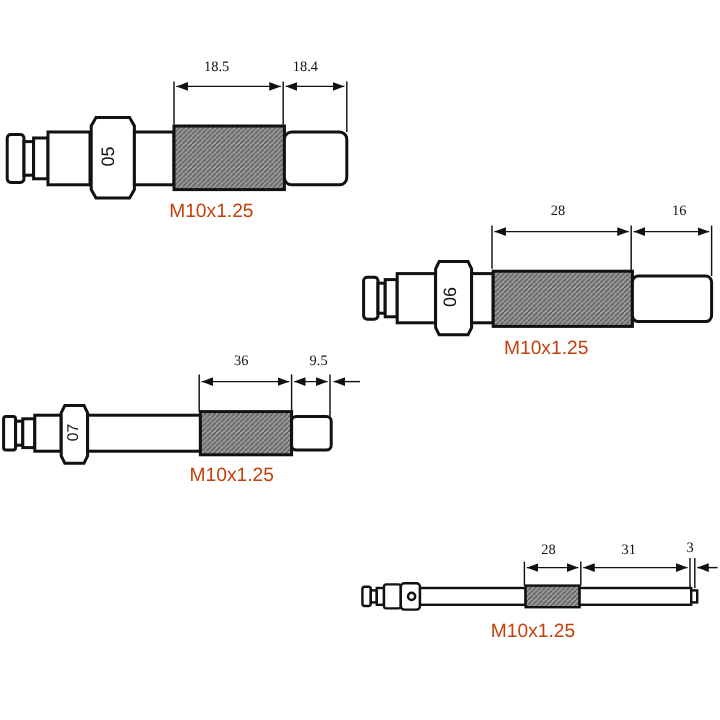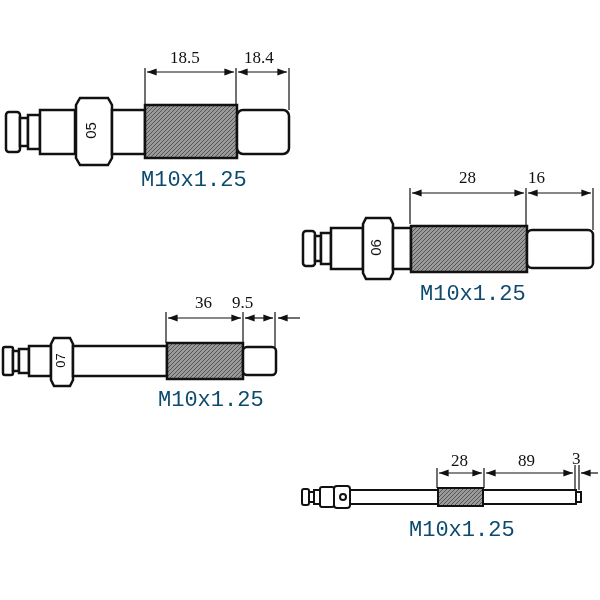--- a/index.html
+++ b/index.html
@@ -1,19 +1,19 @@
 <!DOCTYPE html>
 <html><head>
 <meta charset="utf-8">
 <style>
   html,body{margin:0;padding:0;background:#ffffff;}
   body{width:600px;height:600px;position:relative;overflow:hidden;font-family:"Liberation Sans",sans-serif;}
   svg{position:absolute;left:0;top:0;}
-  .lbl{position:absolute;font-family:Liberation Mono, monospace;font-size:22px;color:#0c4a6e;white-space:nowrap;}
-  .dim{position:absolute;font-family:"Liberation Serif",serif;font-size:17px;color:#111;white-space:nowrap;}
+  .lbl{position:absolute;font-family:Liberation Sans, sans-serif;font-size:16px;color:#c2410c;white-space:nowrap;}
+  .dim{position:absolute;font-family:"Liberation Serif",serif;font-size:12px;color:#111;white-space:nowrap;}
   .hexnum{position:absolute;font-family:"Liberation Sans",sans-serif;font-size:15px;color:#111;transform:rotate(-90deg);transform-origin:center;white-space:nowrap;}
 </style>
 </head>
 <body>
 
 <svg width="600" height="600" viewBox="0 0 600 600">
   <defs>
     <pattern id="thread" width="4" height="4" patternUnits="userSpaceOnUse">
       <rect width="4" height="4" fill="#9a9a9a"></rect>
       <path d="M0 4 L4 0" stroke="#555" stroke-width="1"></path>
@@ -100,25 +100,25 @@
     <line x1="598" y1="473" x2="581" y2="473" marker-end="url(#arr)"></line>
   </g>
 </svg>
 
 <div class="dim" style="left:170px;top:48px;">18.5</div>
 <div class="dim" style="left:244px;top:48px;">18.4</div>
 <div class="hexnum" style="left:82px;top:122px;">05</div>
 <div class="lbl" style="left:141px;top:168px;">M10x1.25</div>
 
 <div class="dim" style="left:459px;top:168px;">28</div>
-<div class="dim" style="left:528px;top:168px;">16</div>
+<div class="dim" style="left:560px;top:168px;">16</div>
 <div class="hexnum" style="left:367px;top:239px;">06</div>
 <div class="lbl" style="left:420px;top:282px;">M10x1.25</div>
 
 <div class="dim" style="left:195px;top:293px;">36</div>
-<div class="dim" style="left:232px;top:293px;">9.5</div>
+<div class="dim" style="left:258px;top:293px;">9.5</div>
 <div class="hexnum" style="left:53px;top:353px;font-size:13px;">07</div>
 <div class="lbl" style="left:158px;top:388px;">M10x1.25</div>
 
 <div class="dim" style="left:451px;top:451px;">28</div>
-<div class="dim" style="left:518px;top:451px;">89</div>
+<div class="dim" style="left:518px;top:451px;">31</div>
 <div class="dim" style="left:572px;top:449px;">3</div>
 <div class="lbl" style="left:409px;top:518px;">M10x1.25</div>
 
 </body></html>

